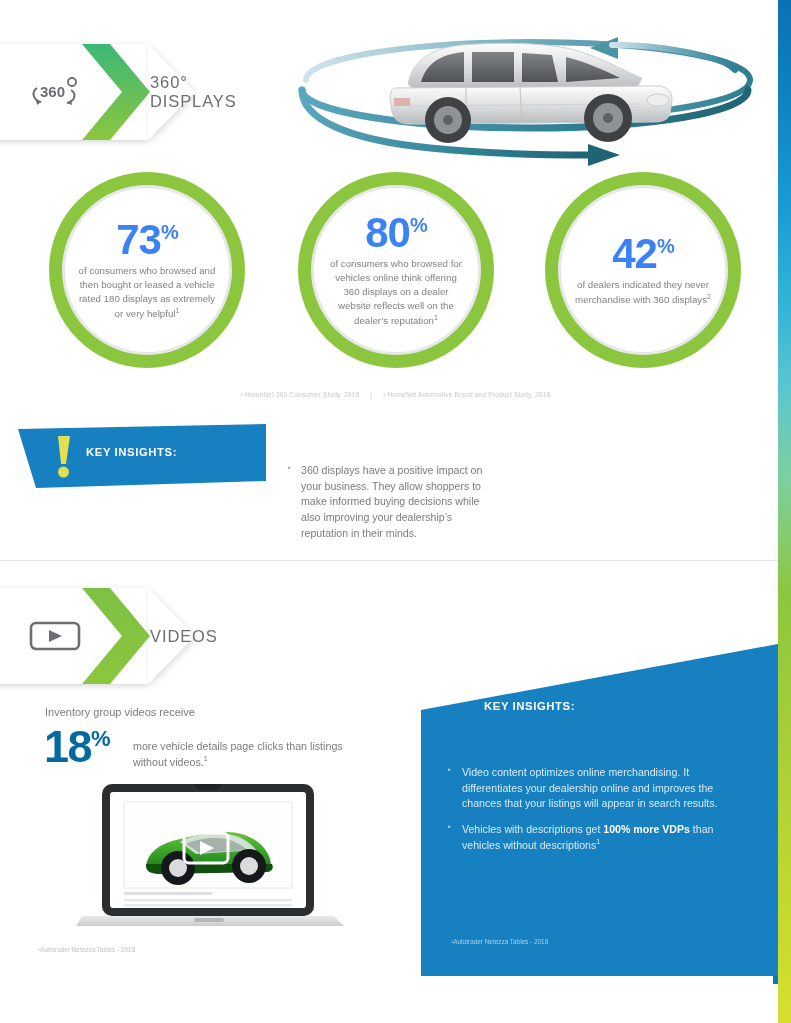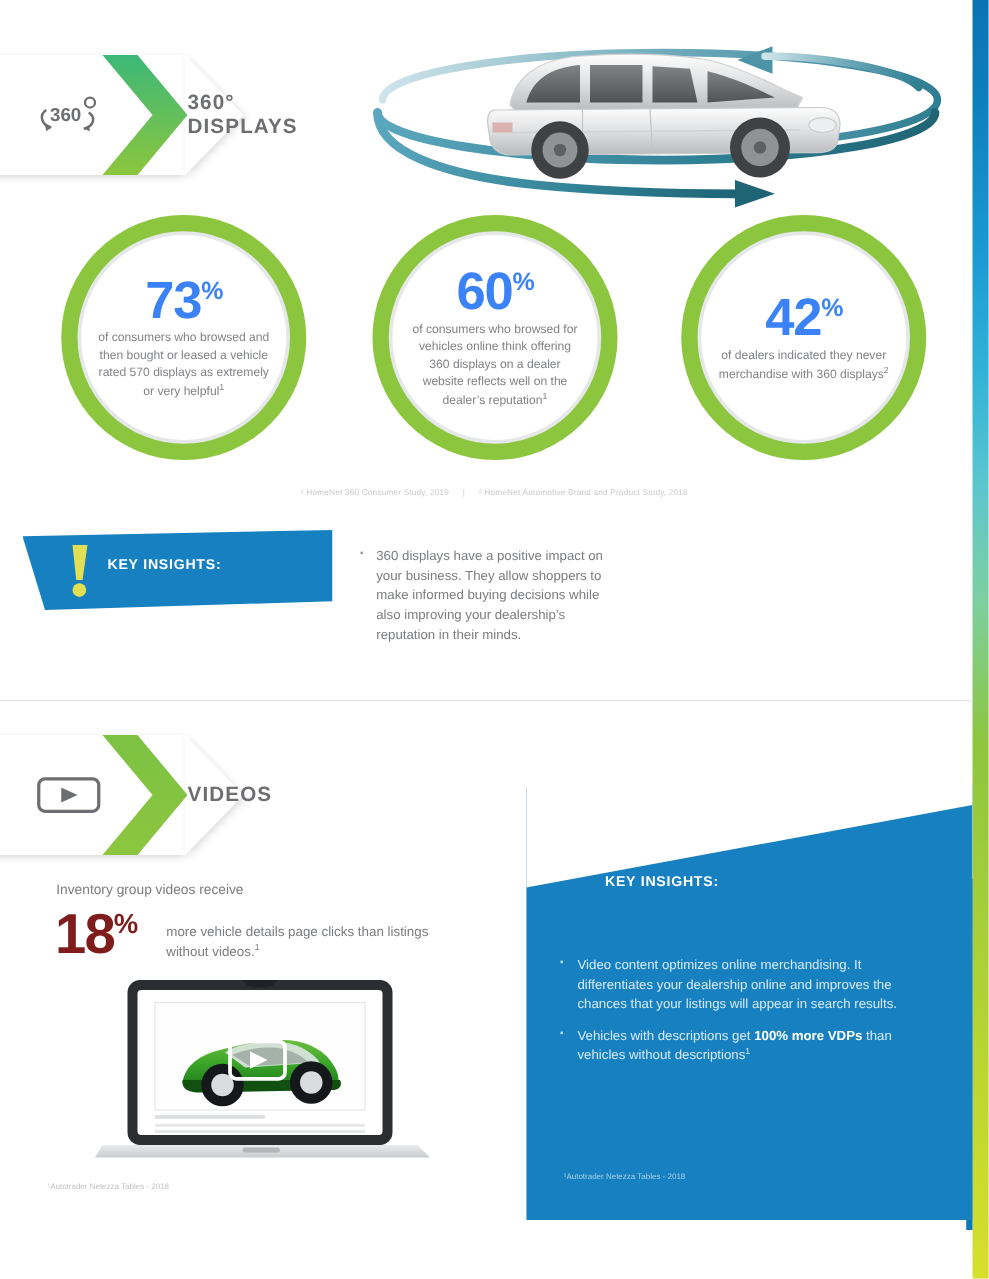--- a/index.html
+++ b/index.html
@@ -42,21 +42,21 @@
   }
   .chev svg{ display:block; }
 
   .sec-icon{
     position:absolute; left:24px; top:50%; transform:translateY(-50%);
     width:62px; height:48px; display:flex; align-items:center; justify-content:center;
     color:#6d6e71;
   }
   .sec-title{
     position:absolute; left:150px; top:50%; transform:translateY(-50%);
-    font-size:16.5px; font-weight:bold; letter-spacing:.9px;
+    font-size:16.5px; font-weight:normal; letter-spacing:.9px;
     color:#6d6e71;
   }
 
   
   .car-hero{ position:absolute; left:290px; top:28px; width:470px; height:140px; }
 
   
   .circle{
     position:absolute; width:196px; height:196px; border-radius:50%;
     background:#8cc63e;
@@ -88,41 +88,41 @@
   .ki-banner{ position:absolute; left:18px; top:424px; width:248px; height:64px; }
   .ki-banner .lbl{
     position:absolute; left:68px; top:22px;
     font-size:11.3px; font-weight:bold; color:#fff; letter-spacing:.6px;
   }
   .bang{
     position:absolute; left:36px; top:11px; width:20px; height:44px;
   }
 
   
-  .blist{ position:absolute; }
+  .blist{ position:absolute;margin-top:25px; }
   .blist li{
     list-style:none; position:relative; padding-left:13px;
     font-size:10.6px; line-height:1.48; color:#7a7c7f; margin-bottom:9px;
   }
   .blist li:before{
     content:"▪"; position:absolute; left:0; top:-1px; font-size:8px; color:#9a9c9e;
   }
 
   .divider{
     position:absolute; left:0; width:778px; height:1px; background:#e4e5e6;
   }
 
   
   .v-lead{
     position:absolute; left:45px; top:706px;
     font-size:11px; color:#7a7c7f;
   }
   .v-stat{ position:absolute; left:44px; top:726px; width:330px; }
   .v-stat .big{
-    float:left; font-size:45px; font-weight:bold; color:#7f1d1d; line-height:.95;
+    float:left; font-size:45px; font-weight:bold; color:#0369a1; line-height:.95;
     letter-spacing:-1.5px;
   }
   .v-stat .big sup{ font-size:22px; top:-.8em; }
   .v-stat .txt{
     margin-left:89px; font-size:10.7px; line-height:1.4; color:#7a7c7f; padding-top:13px;
   }
   .v-stat .txt sup{ font-size:7px; }
 
   .laptop{ position:absolute; left:76px; top:782px; width:282px; height:148px; }
 
@@ -260,29 +260,29 @@
       </g>
     </svg>
   </div>
 
   <div class="circle" style="left:49px; top:172px;">
     <div class="inner">
       <div class="num">
         <span>73</span><sup>%</sup>
       </div>
       <div class="cap">
-        <span>of consumers who browsed and then bought or leased a vehicle rated 570 displays as extremely or very helpful</span><sup>1</sup>
+        <span>of consumers who browsed and then bought or leased a vehicle rated 180 displays as extremely or very helpful</span><sup>1</sup>
       </div>
     </div>
   </div>
 
   <div class="circle" style="left:298px; top:172px;">
     <div class="inner">
       <div class="num">
-        <span>60</span><sup>%</sup>
+        <span>80</span><sup>%</sup>
       </div>
       <div class="cap">
         <span>of consumers who browsed for vehicles online think offering 360 displays on a dealer website reflects well on the dealer’s reputation</span><sup>1</sup>
       </div>
     </div>
   </div>
 
   <div class="circle" style="left:545px; top:172px;">
     <div class="inner">
       <div class="num">

